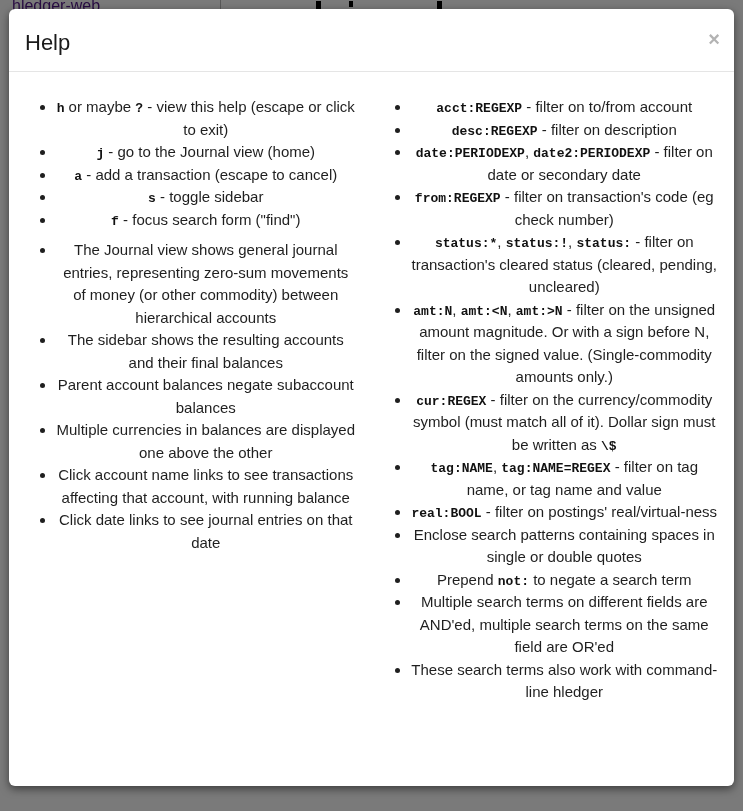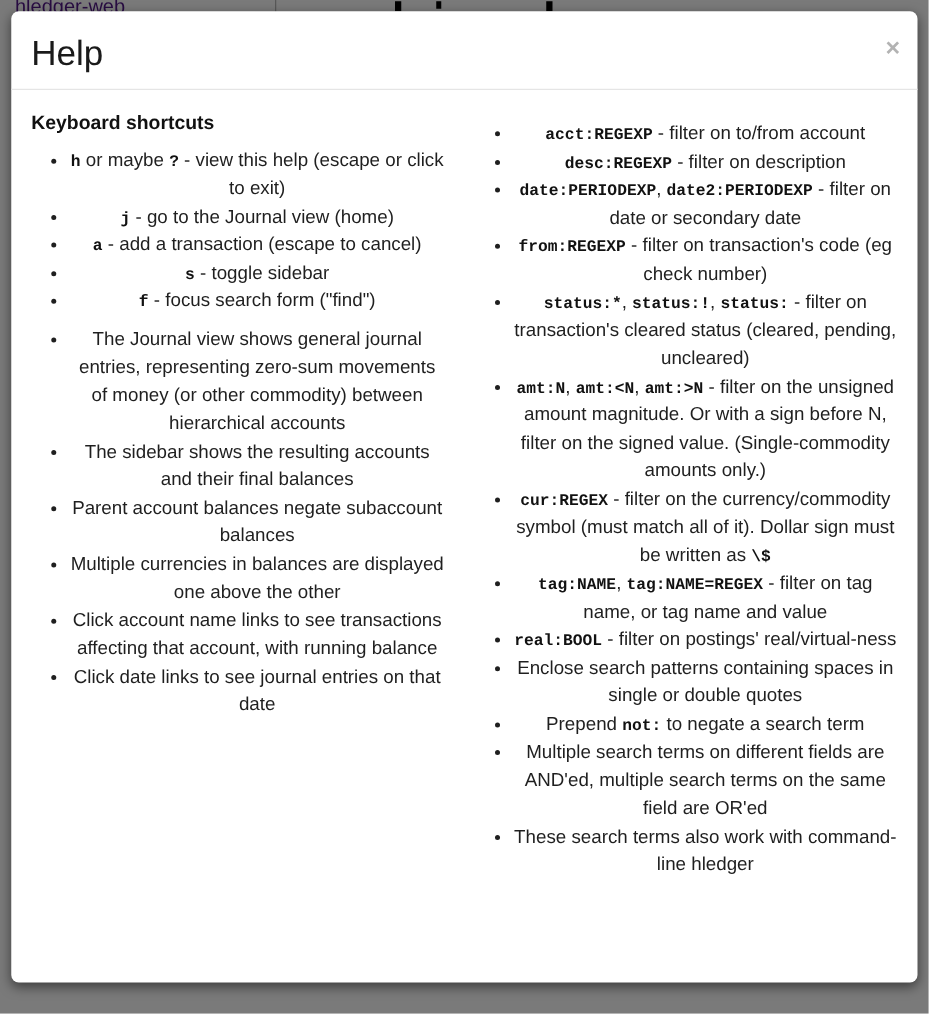--- a/index.html
+++ b/index.html
@@ -20,21 +20,21 @@
   
   .backdrop{position:absolute;inset:0;background:rgba(0,0,0,0.52);}
   
   .modal{
     position:absolute;left:9px;top:9px;width:725px;height:777px;
     background:#fff;border-radius:6px;
     box-shadow:0 3px 9px rgba(0,0,0,0.5);
     box-sizing:border-box;
   }
   .modal-header{position:relative;padding:22px 16px 16px;border-bottom:1px solid #e5e5e5;}
-  .modal-title{margin:0;font-size:28px;line-height:24px;font-weight:400;color:#1a1a1a;}
+  .modal-title{margin:0;font-size:22px;line-height:24px;font-weight:400;color:#1a1a1a;}
   .close{
     position:absolute;top:20px;right:14px;
     background:none;border:0;padding:0;cursor:pointer;
     font-family:"Liberation Sans",sans-serif;
     font-size:20px;font-weight:700;line-height:1;color:#b3b3b3;
   }
   .modal-body{display:flex;padding:16px 16px 12px;box-sizing:border-box;}
   .col{width:50%;box-sizing:border-box;}
   .col-left{padding-right:16px;}
   .col-right{padding-left:8px;}
@@ -62,21 +62,20 @@
 
 <div class="backdrop"></div>
 
 <div class="modal">
   <div class="modal-header">
     <button class="close">×</button>
     <h3 class="modal-title">Help</h3>
   </div>
   <div class="modal-body">
     <div class="col col-left" id="col-left">
-        <h4 class="section-heading">Keyboard shortcuts</h4>
         <ul>
           <li><code>h</code> or maybe <code>?</code> - view this help (escape or click to exit)</li>
           <li><code>j</code> - go to the Journal view (home)</li>
           <li><code>a</code> - add a transaction (escape to cancel)</li>
           <li><code>s</code> - toggle sidebar</li>
           <li><code>f</code> - focus search form ("find")</li>
         </ul>
         <ul>
           <li>The Journal view shows general journal entries, representing zero-sum movements of money (or other commodity) between hierarchical accounts</li>
           <li>The sidebar shows the resulting accounts and their final balances</li>

